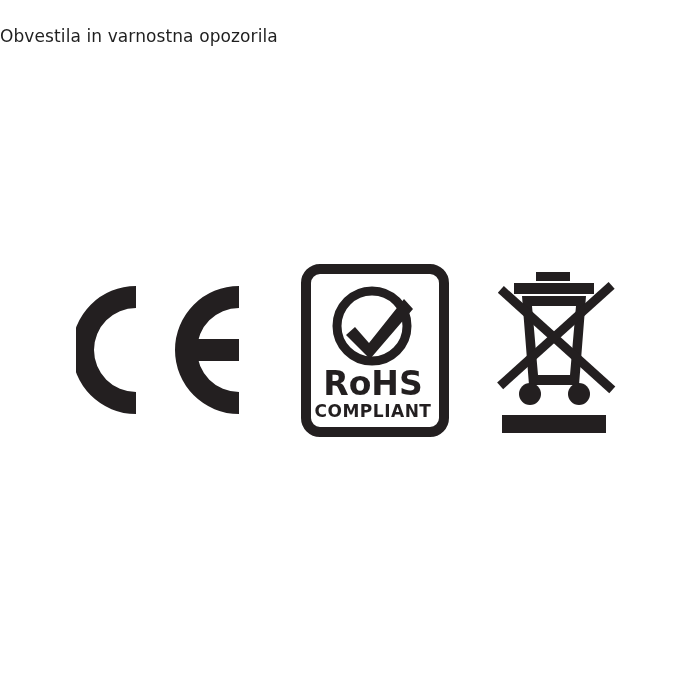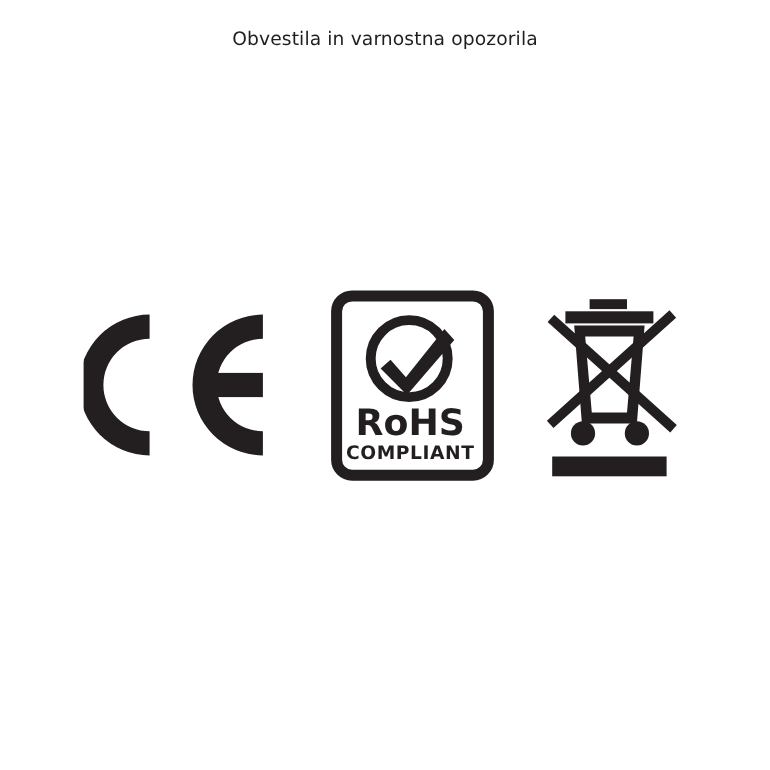--- a/index.html
+++ b/index.html
@@ -19,21 +19,20 @@
     width: 700px;
     height: 700px;
     position: relative;
     box-sizing: border-box;
   }
   .page-title {
     position: absolute;
     top: 26px;
     left: 0;
     width: 700px;
-    text-align: center;
     font-size: 17px;
     font-weight: 400;
     color: #1f1f1f;
     letter-spacing: 0.1px;
   }
   .symbols-row {
     position: absolute;
     top: 255px;
     left: 0;
     width: 700px;

